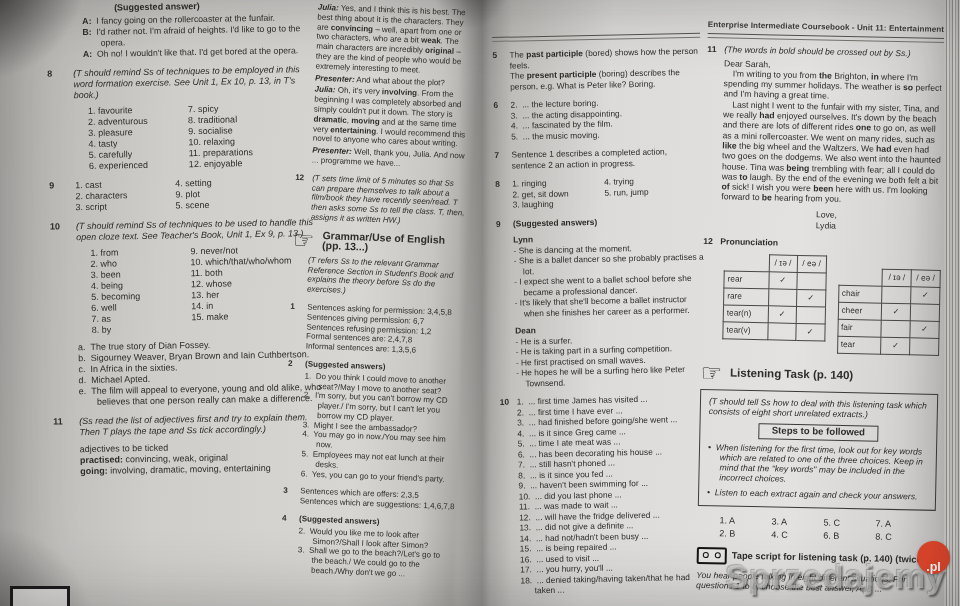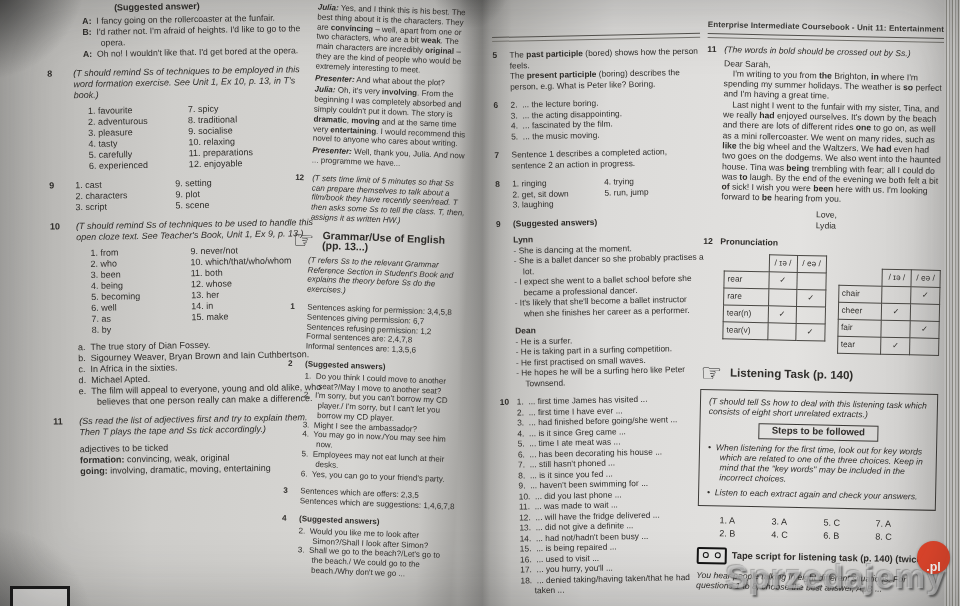--- a/index.html
+++ b/index.html
@@ -123,21 +123,21 @@
     <div class="sec">
       <span class="secnum">9</span>
       <div class="secbody">
         <div class="twocol" style="margin-top:0;margin-left:0">
           <div class="listA">
               <div class="li">1.  cast</div>
               <div class="li">2.  characters</div>
               <div class="li">3.  script</div>
             </div>
           <div>
-              <div class="li">9.  setting</div>
+              <div class="li">4.  setting</div>
               <div class="li">9.  plot</div>
               <div class="li">5.  scene</div>
             </div>
         </div>
       </div>
     </div>
 
     <div class="sec">
       <span class="secnum">10</span>
       <div class="secbody">
@@ -172,21 +172,21 @@
           </div>
       </div>
     </div>
 
     <div class="sec">
       <span class="secnum">11</span>
       <div class="secbody">
         <div class="note">(Ss read the list of adjectives first and try to explain them. Then T plays the tape and Ss tick accordingly.)</div>
         <div style="margin-top:6px">
             <div class="li">adjectives to be ticked</div>
-            <div class="li"><b>formation:</b> convincing, weak, original</div>
+            <div class="li"><b>practised:</b> convincing, weak, original</div>
             <div class="li"><b>going:</b> involving, dramatic, moving, entertaining</div>
           </div>
       </div>
     </div>
   </div>
 
   <div class="col col2">
     <div class="tapescript">
         <div class="li para"><b><i>Julia:</i></b> Yes, and I think this is his best. The best thing about it is the characters. They are <b>convincing</b> – well, apart from one or two characters, who are a bit <b>weak</b>. The main characters are incredibly <b>original</b> – they are the kind of people who would be extremely interesting to meet.</div>
         <div class="li para"><b><i>Presenter:</i></b> And what about the plot?</div>

